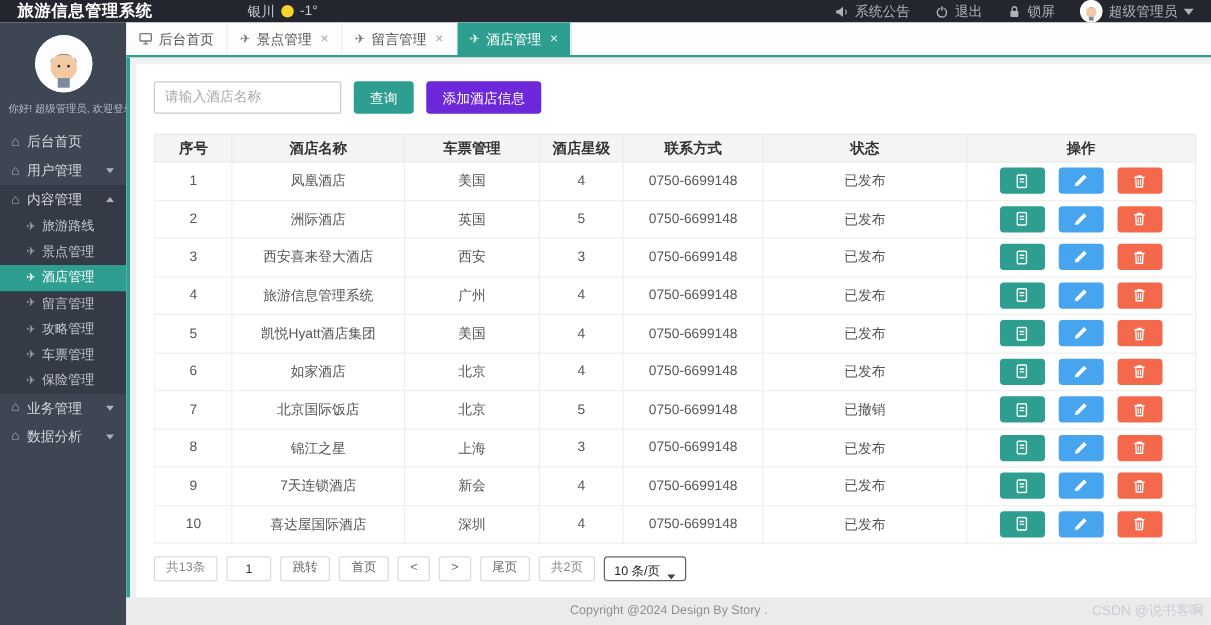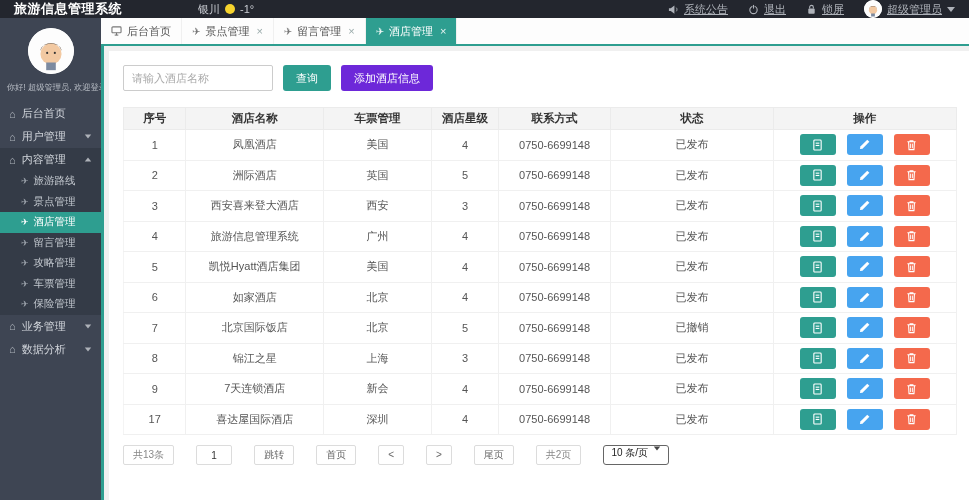--- a/index.html
+++ b/index.html
@@ -5,21 +5,21 @@
   * { margin:0; padding:0; box-sizing:border-box; }
   html,body { width:969px; height:500px; overflow:hidden; }
   body { font-family:"Liberation Sans","DejaVu Sans",sans-serif; background:#f0f0f0; }
   .page { width:969px; height:500px; display:flex; flex-direction:column; position:relative; }
 
   
   .hdr { height:18px; background:#23262e; display:flex; align-items:center; color:#fff; flex:none;gap:36px; }
   .hdr-title { font-size:13px; font-weight:bold; padding-left:14px; letter-spacing:.5px; }
   .weather { display:flex; align-items:center; gap:5px; margin-left:40px; font-size:11px; color:#c9ccd2; }
   .sun { width:10px; height:10px; border-radius:50%; background:#f6d32d; display:inline-block; }
-  .hdr-right { margin-left:auto; display:flex; align-items:center; gap:20px; padding-right:14px; font-size:11px; color:#aeb2b9;text-decoration:underline; }
+  .hdr-right { margin-left:auto; display:flex; align-items:center; gap:20px; padding-right:14px; font-size:11px; color:#aeb2b9; }
   .hdr-item { display:flex; align-items:center; gap:5px; cursor:pointer; }
   .hdr-ic { display:inline-flex; }
   .mini-avatar { width:18px; height:18px; border-radius:50%; overflow:hidden; background:#fff; display:inline-flex; }
   .caret-down { width:0; height:0; border-left:4px solid transparent; border-right:4px solid transparent; border-top:5px solid #aeb2b9; display:inline-block; }
   .caret-up { width:0; height:0; border-left:4px solid transparent; border-right:4px solid transparent; border-bottom:5px solid #aeb2b9; display:inline-block; }
 
   
   .body-row { flex:1; display:flex; min-height:0; }
 
   
@@ -59,25 +59,25 @@
   
   table { width:100%; border-collapse:collapse; margin-top:16px; table-layout:fixed; }
   th { background:#f4f4f4; font-size:11.5px; color:#333; font-weight:bold; height:22px; border:1px solid #ebebeb; }
   td { font-size:11px; color:#555; text-align:center; height:30.5px; border:1px solid #f0f0f0; border-left:1px solid #f4f4f4; overflow:hidden; white-space:nowrap; }
   .act { width:36px; height:21px; border:none; border-radius:3px; margin:0 4px; cursor:pointer; display:inline-flex; align-items:center; justify-content:center; vertical-align:middle; }
   .act-view { background:#2e9e90; }
   .act-edit { background:#47a4ef; }
   .act-del  { background:#f4694c; }
 
   
-  .pager { display:flex; align-items:center; gap:22px; margin-top:10px; flex:none; }
+  .pager { display:flex; align-items:center; gap:7px; margin-top:10px; flex:none; }
   .pg { border:1px solid #dcdcdc; background:#fff; height:20px; line-height:18px; padding:0 9px; font-size:10px; color:#666; border-radius:2px; cursor:pointer; }
   .pg-static { cursor:default; color:#888; }
   .pg-input { width:36px; text-align:center; font-size:10px; color:#333; outline:none; cursor:text; }
-  .per-page { display:flex; align-items:flex-start; gap:5px; border:1px solid #666; border-radius:3px; height:20px; padding:0 7px; font-size:10px; color:#222; cursor:pointer; background:#fff; }
+  .per-page { display:flex; align-items:flex-end; gap:5px; border:1px solid #666; border-radius:3px; height:20px; padding:0 7px; font-size:10px; color:#222; cursor:pointer; background:#fff; }
   .per-page .caret-down { border-top-color:#444; transform:scale(.8); }
 
   
   .ftr { height:22px; flex:none; background:#ebebeb; text-align:center; line-height:22px; font-size:10px; color:#8f8f8f; position:relative; }
   .watermark { position:absolute; right:6px; top:0; font-size:11px; color:#c9cdd4; }
 
   svg.ic { display:block; }
 </style>
 </head>
 <body>
@@ -526,21 +526,21 @@
             <button class="act act-del">
               <svg class="ic" width="11" height="12" viewBox="0 0 12 13">
                         <path d="M1.5 3h9M4.5 3V1.8h3V3M2.8 3l.5 8.5h5.4L9.2 3" stroke="#fff" fill="none" stroke-width="1.2"></path>
                         <line x1="5" y1="5" x2="5" y2="10" stroke="#fff" stroke-width="1"></line>
                         <line x1="7" y1="5" x2="7" y2="10" stroke="#fff" stroke-width="1"></line>
                       </svg>
             </button>
           </td>
                 </tr>
                 <tr>
-                  <td>17</td>
+                  <td>10</td>
                   <td>喜达屋国际酒店</td>
                   <td>深圳</td>
                   <td>4</td>
                   <td>0750-6699148</td>
                   <td>已发布</td>
                   <td>
             <button class="act act-view">
               <svg class="ic" width="11" height="12" viewBox="0 0 12 13">
                         <rect x="2" y="1" width="8" height="11" rx="1" stroke="#fff" fill="none" stroke-width="1.2"></rect>
                         <line x1="4" y1="4.5" x2="8" y2="4.5" stroke="#fff" stroke-width="1.2"></line>
@@ -575,16 +575,20 @@
             <span class="pg pg-static">共2页</span>
             <span class="per-page">
               <span>10 条/页</span>
               <span class="caret-down"></span>
             </span>
           </div>
 
         </div>
       </div>
 
+      <footer class="ftr">
+        <span>Copyright @2024 Design By Story .</span>
+        <span class="watermark">CSDN @说书客啊</span>
+      </footer>
 
     </div>
   </div>
 </div>
 
 </body></html>

